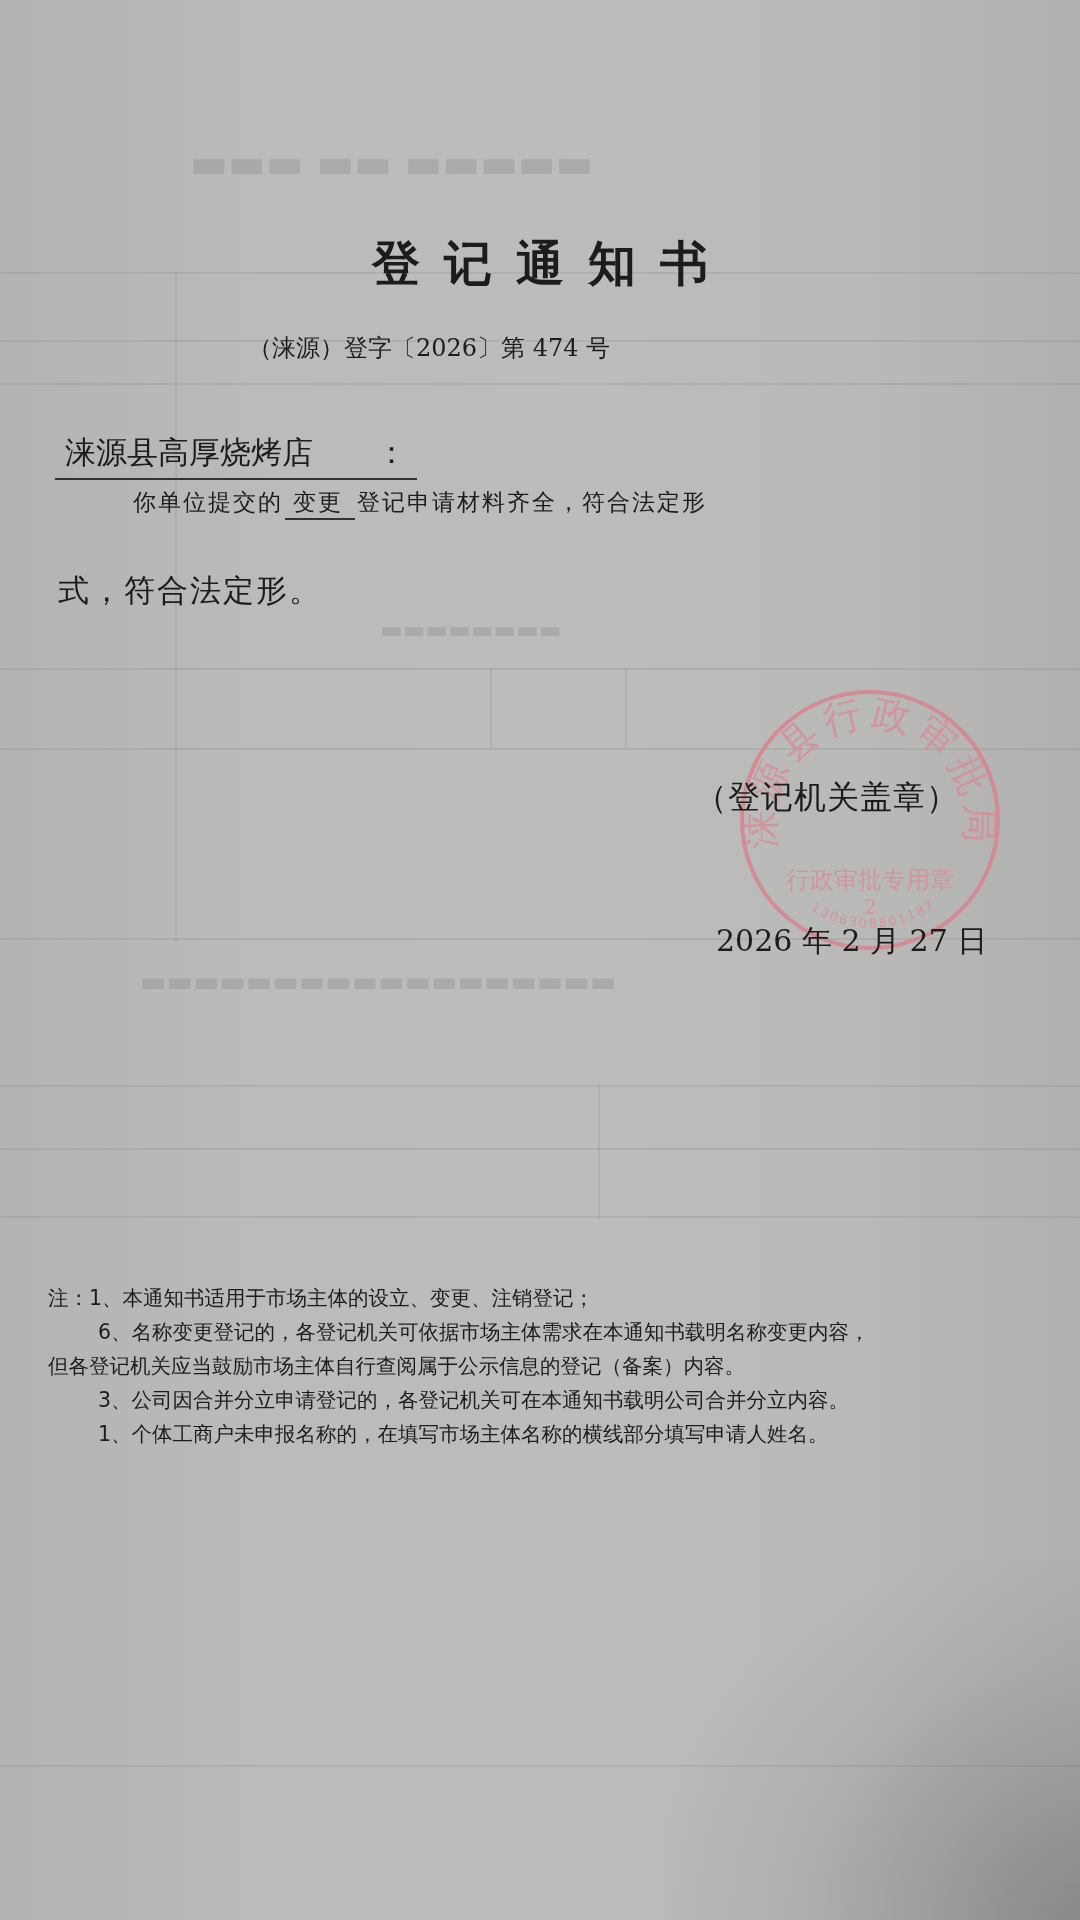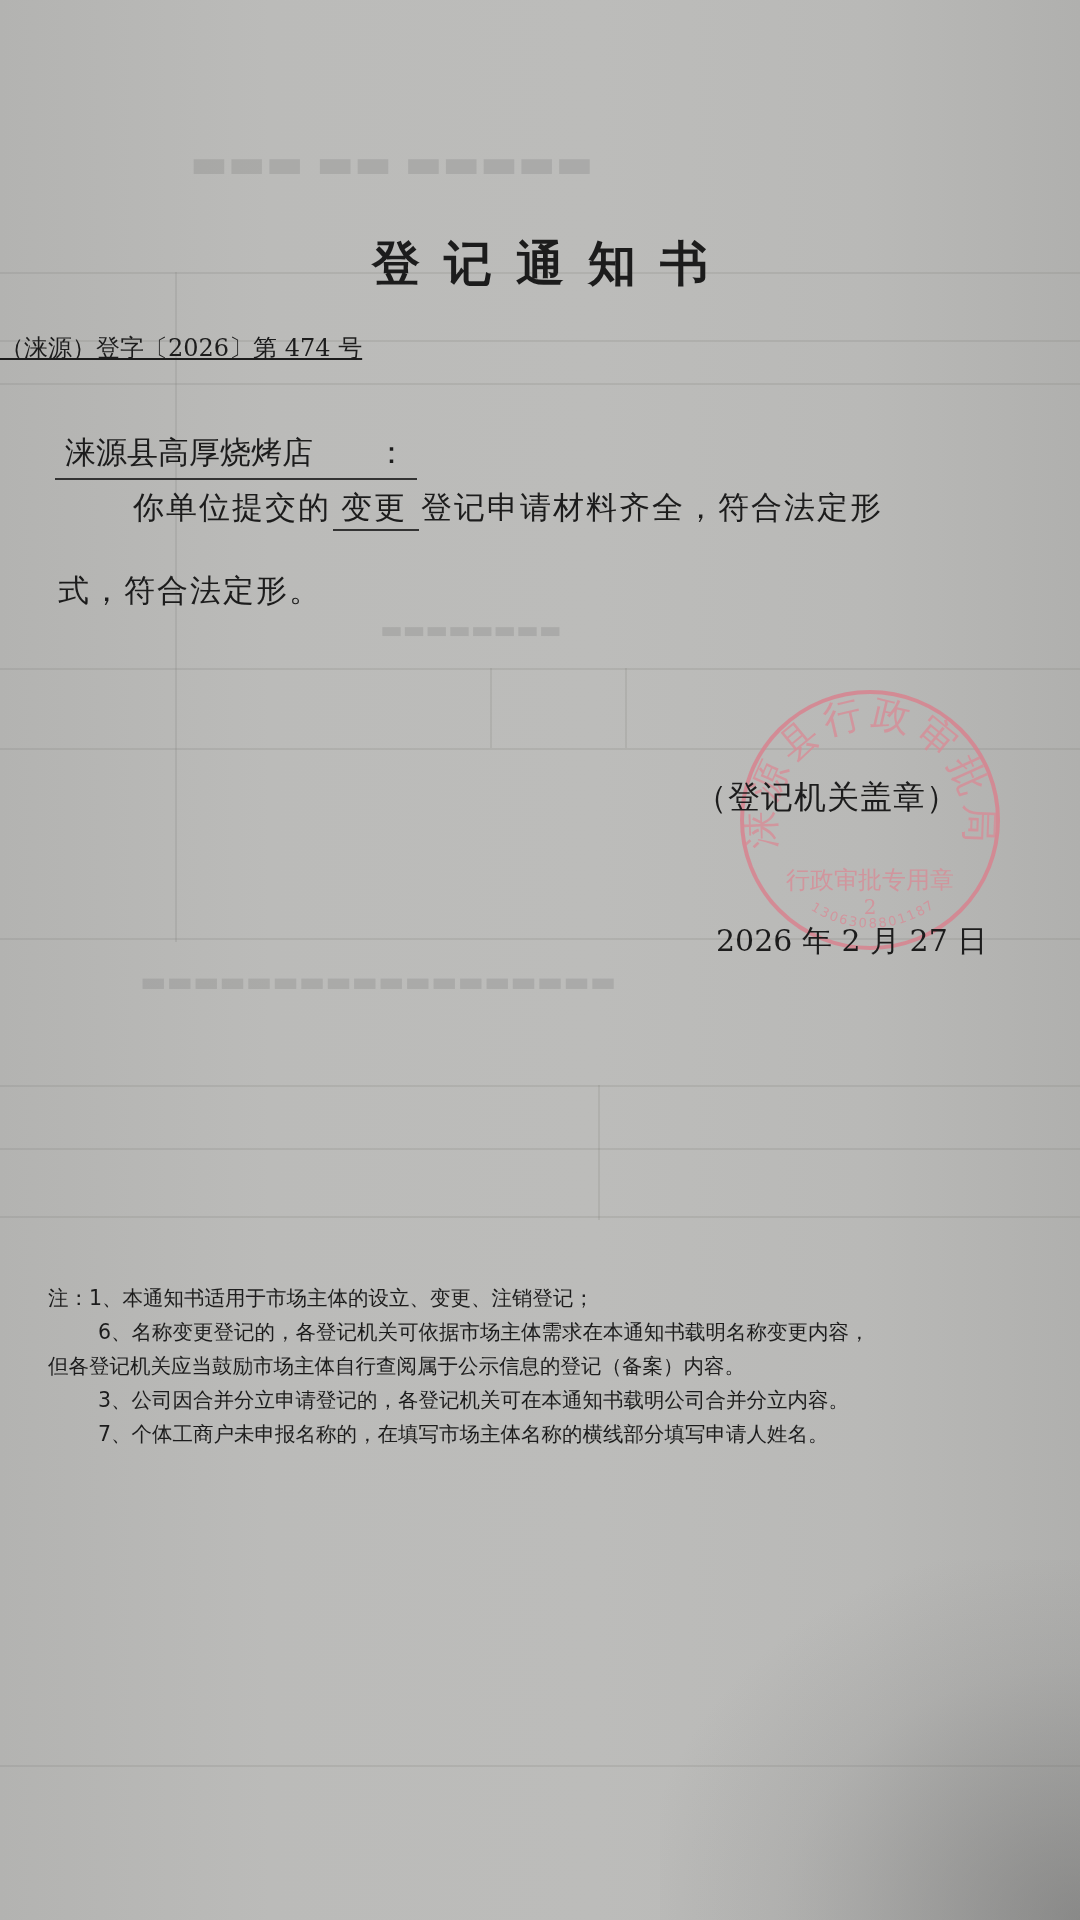--- a/index.html
+++ b/index.html
@@ -21,31 +21,31 @@
     position: absolute; color: rgba(110,110,108,0.22); font-family: "DejaVu Sans", sans-serif;
     pointer-events: none; transform: scaleX(-1); white-space: nowrap;
   }
 
   .title {
     position: absolute; top: 232px; left: 0; width: 1080px; text-align: center;
     font-size: 48px; letter-spacing: 24px; font-family: "DejaVu Sans", sans-serif; font-weight: bold;
     padding-left: 24px; box-sizing: border-box;
   }
   .docno {
-    position: absolute; top: 332px; left: 0; width: 858px; text-align: left;
-    font-size: 24px; font-family: "DejaVu Serif", serif; text-decoration: underline;
+    position: absolute; top: 332px; left: 0; width: 858px; text-align: center;
+    font-size: 24px; font-family: "DejaVu Serif", serif;
   }
   .recipient {
     position: absolute; top: 432px; left: 55px; font-size: 31px;
     font-family: "DejaVu Sans", sans-serif;
     border-bottom: 2px solid #333; padding: 0 12px 4px 10px; width: 340px;
   }
   .recipient .colon { position: absolute; right: 10px; top: 0; }
   .body-line1 {
-    position: absolute; top: 487px; left: 133px; font-size: 31px;
+    position: absolute; top: 487px; left: 133px; font-size: 23px;
     font-family: Liberation Serif, serif; letter-spacing: 2px; white-space: nowrap;
   }
   .blank-field {
     display: inline-block; border-bottom: 2px solid #333; padding: 0 12px 0 8px; margin: 0 2px;
   }
   .body-line2 {
     position: absolute; top: 570px; left: 58px; font-size: 31px;
     font-family: "DejaVu Sans", sans-serif; letter-spacing: 2px;
   }
 
@@ -118,14 +118,14 @@
 </svg>
 
 <div class="seal-label">（登记机关盖章）</div>
 <div class="date">2026 年 2 月 27 日</div>
 
 <div class="notes">
   <div class="note-row">注：1、本通知书适用于市场主体的设立、变更、注销登记；</div>
   <div class="note-row indent">6、名称变更登记的，各登记机关可依据市场主体需求在本通知书载明名称变更内容，</div>
   <div class="note-row">但各登记机关应当鼓励市场主体自行查阅属于公示信息的登记（备案）内容。</div>
   <div class="note-row indent">3、公司因合并分立申请登记的，各登记机关可在本通知书载明公司合并分立内容。</div>
-  <div class="note-row indent">7、个体工商户未申报名称的，在填写市场主体名称的横线部分填写申请人姓名。</div>
+  <div class="note-row indent">1、个体工商户未申报名称的，在填写市场主体名称的横线部分填写申请人姓名。</div>
 </div>
 
 </body></html>

